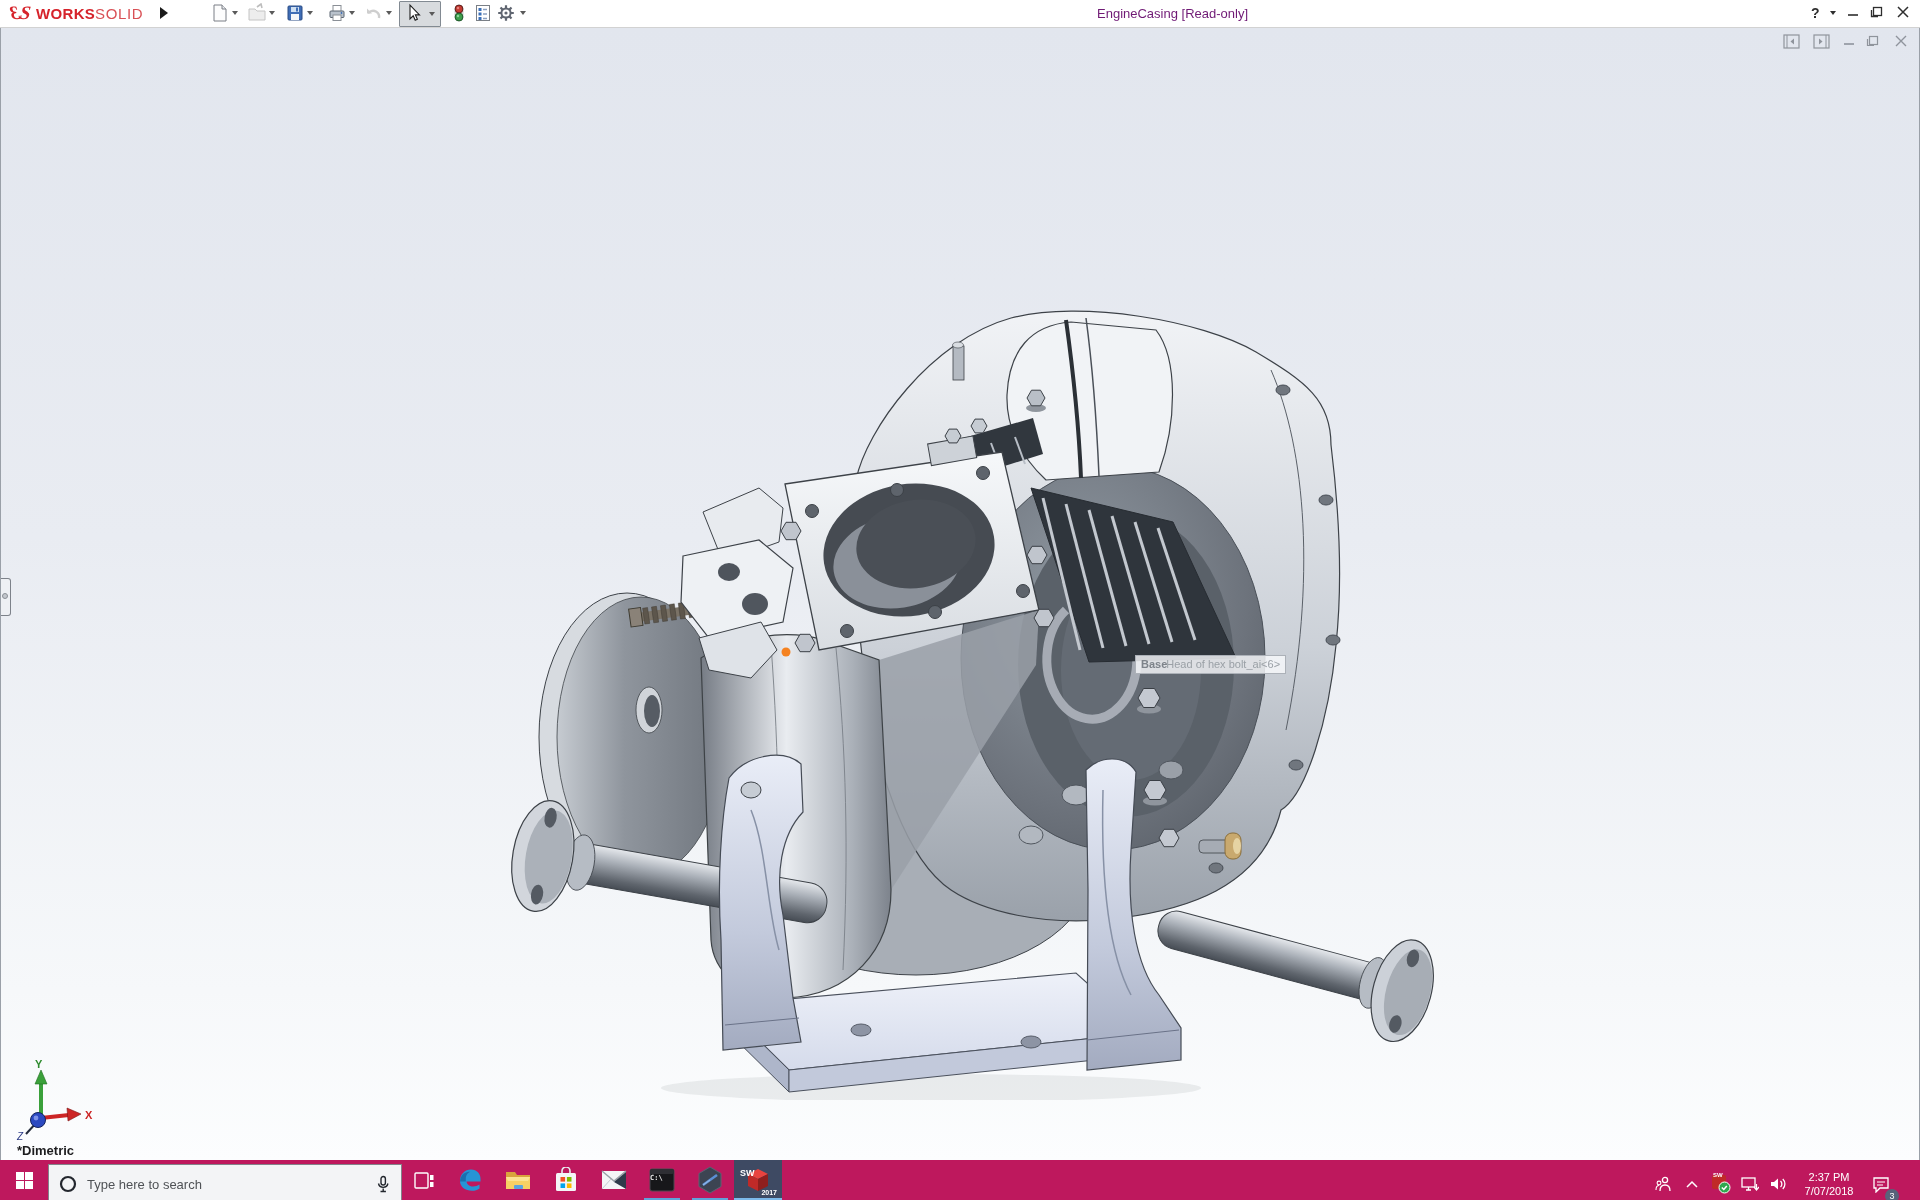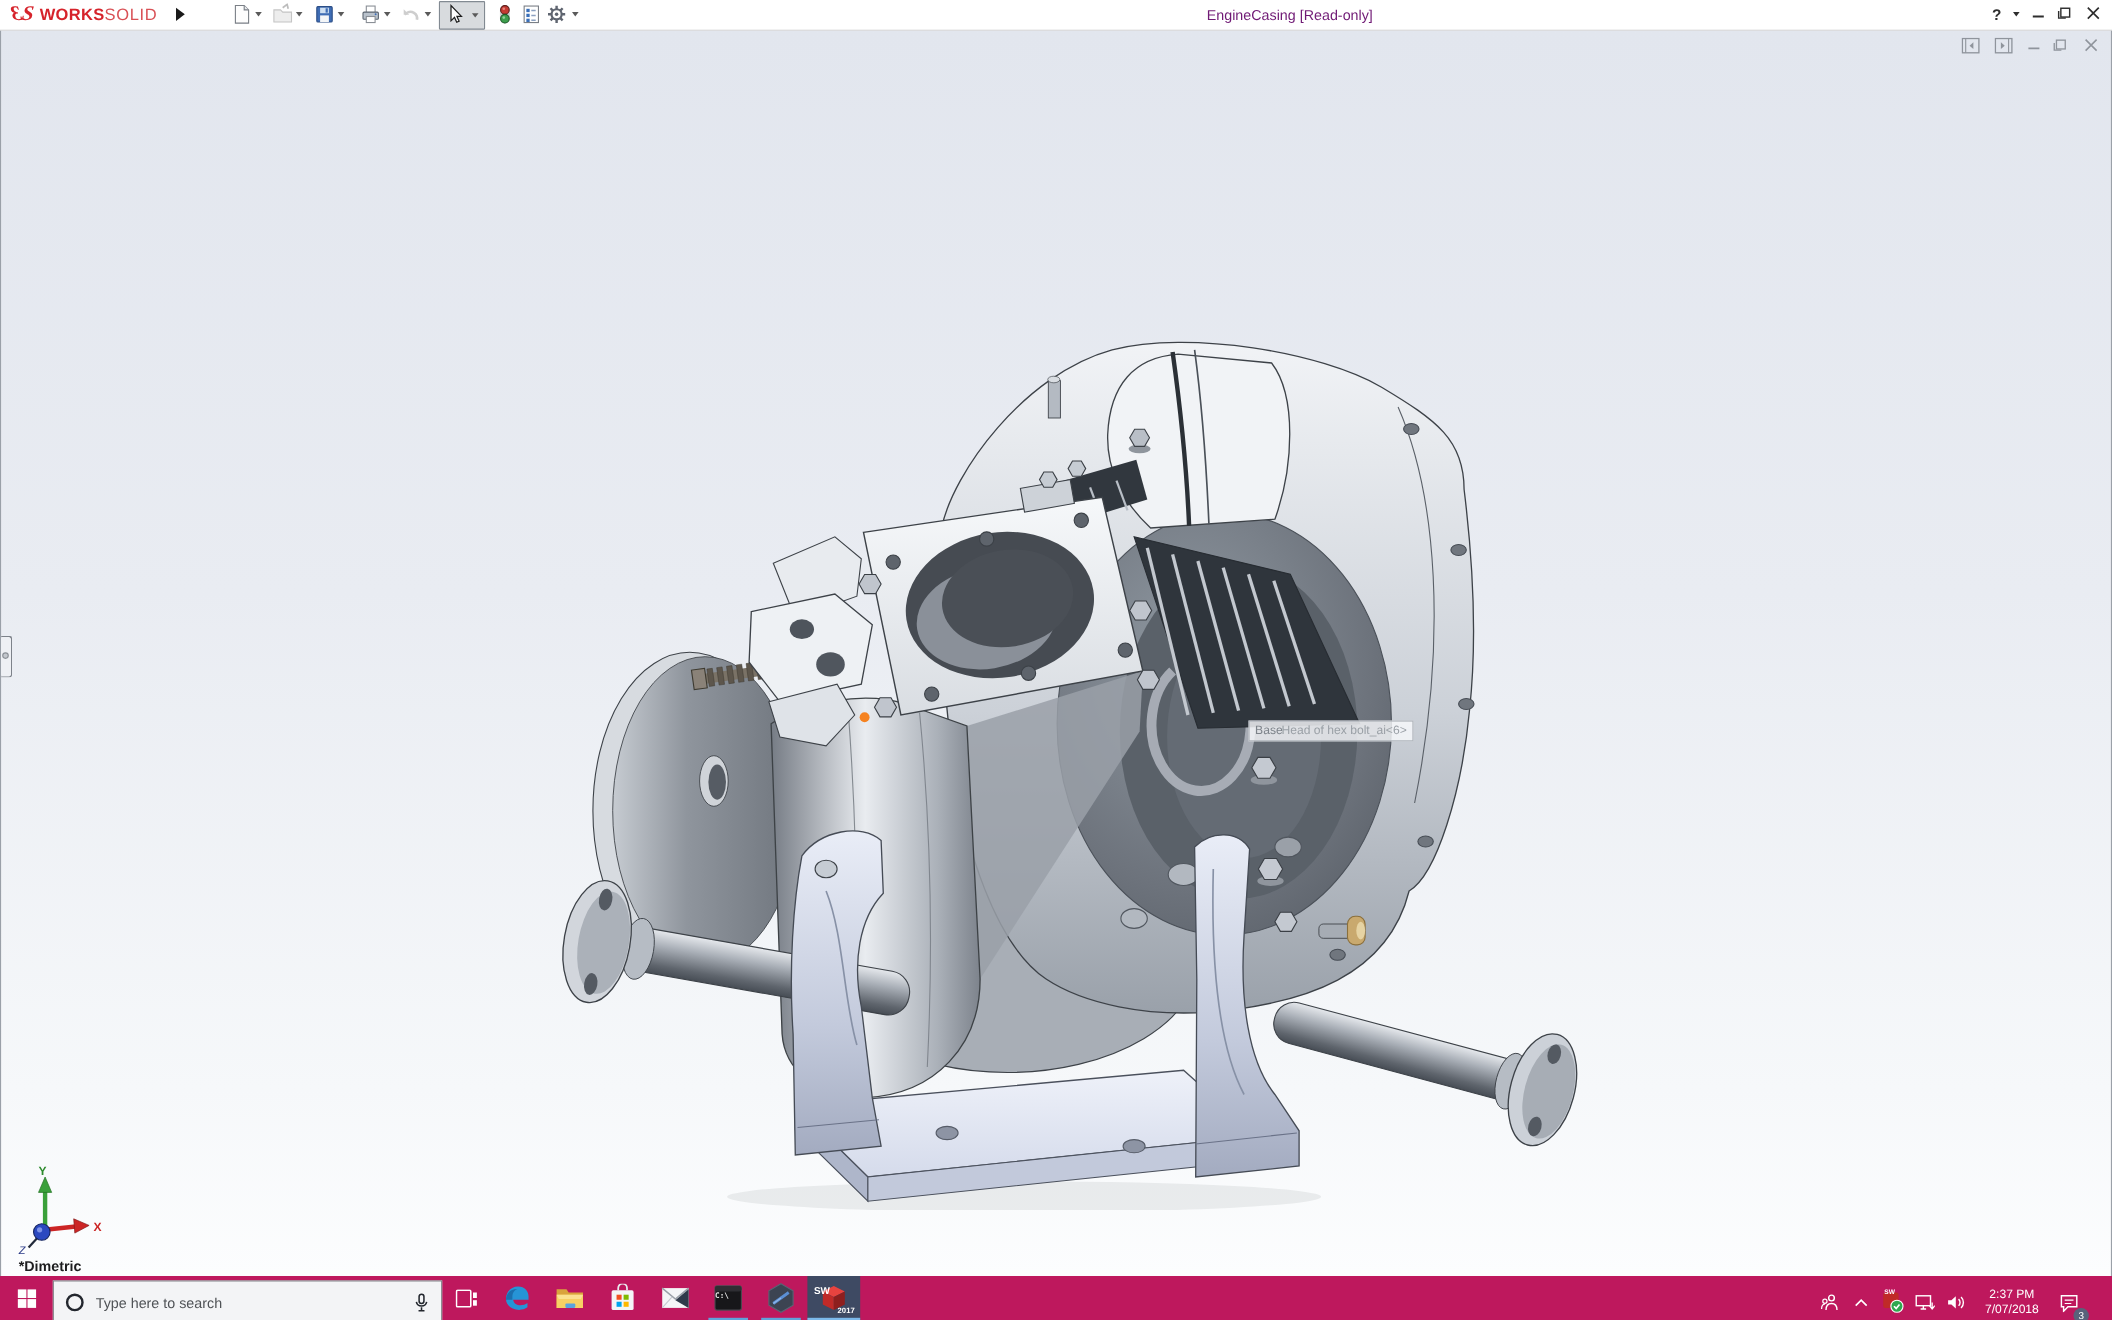--- a/index.html
+++ b/index.html
@@ -31,21 +31,21 @@
     border-left:1px solid #9aa0a8;border-right:1px solid #9aa0a8;
     background:linear-gradient(to bottom,#e2e6ee 0%,#e9ecf2 45%,#f6f8fa 85%,#fcfdfe 100%);}
   .docctl{position:absolute;top:6px;color:#8f949c;}
   #panel-tab{position:absolute;left:0;top:550px;width:9px;height:36px;background:#eef0f4;
     border:1px solid #7d828a;border-left:none;border-radius:0 3px 3px 0;}
   #panel-tab .dot{position:absolute;left:1px;top:14px;width:6px;height:6px;border-radius:50%;
     background:#c3c7cd;border:1px solid #8a8f96;box-sizing:border-box;}
   #model-svg{position:absolute;left:330px;top:222px;}
   #tooltip{position:absolute;left:1134px;top:627px;height:15px;line-height:15px;padding:1px 5px;
     background:rgba(248,249,251,.82);border:1px solid #acb1b8;font-size:11px;color:#9aa0a6;white-space:nowrap;}
-  #tooltip .pfx{color:#7d838a;margin-right:-1px;}
+  #tooltip .pfx{color:#7d838a;margin-right:-1px;font-weight:bold;}
   #view-label{position:absolute;left:16px;top:1115px;font:700 13px "Liberation Sans",sans-serif;color:#1d1d1f;}
   #triad{position:absolute;left:10px;top:1028px;}
 
   
   #taskbar{position:absolute;left:0;top:1160px;width:1920px;height:48px;background:#be185d;
     display:flex;align-items:stretch;}
   .tb-btn{width:48px;height:40px;display:flex;align-items:center;justify-content:center;position:relative;flex:0 0 auto;}
   .runline{position:absolute;bottom:0;left:6px;width:36px;height:2px;background:#5fa3da;}
   .tb-active{background:#3e4a63;}
   .tb-active .runline{left:0;width:48px;background:#7cb9ea;}

